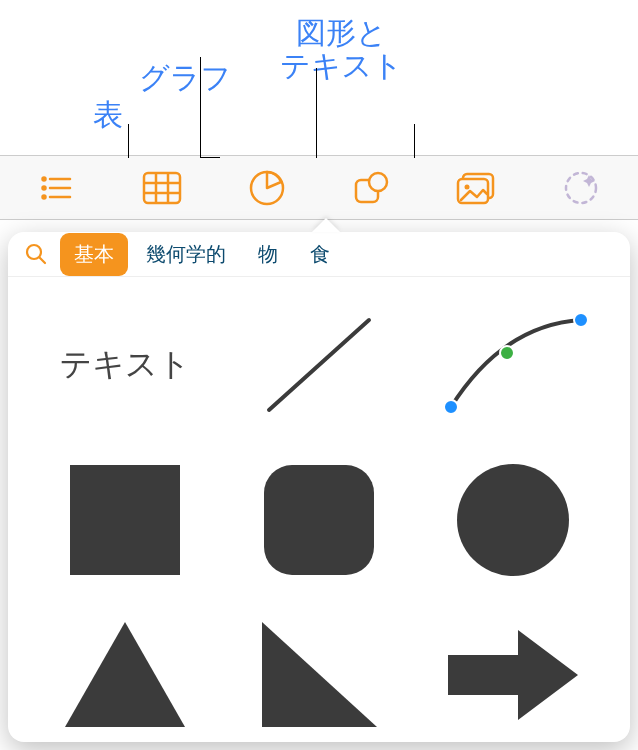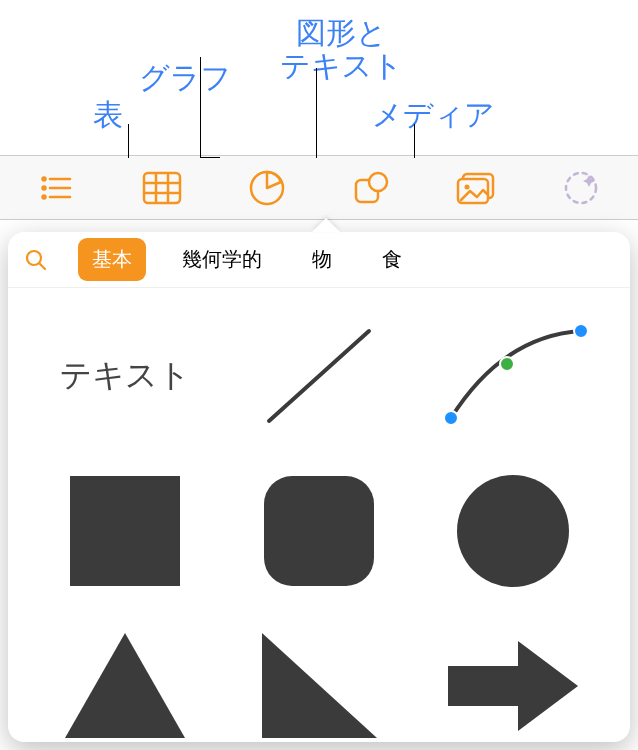--- a/index.html
+++ b/index.html
@@ -65,31 +65,31 @@
     width: 0; height: 0;
     border-left: 14px solid transparent;
     border-right: 14px solid transparent;
     border-bottom: 14px solid #fff;
     filter: drop-shadow(0 -2px 2px rgba(0,0,0,.1));
     z-index: 2;
   }
   .cat-row {
     display: flex;
     align-items: center;
-    height: 56px;
+    height: 45px;
     padding: 0 8px;
-    gap: 22px;
+    gap: 4px;
     border-bottom: 1px solid #eee;
   }
   .search-btn { flex: 0 0 40px; display:flex; justify-content:center; align-items:center;}
   .cat {
     padding: 8px 14px;
     border-radius: 9px;
     font-size: 20px;
-    color: #000000;
+    color: #0c4a6e;
     white-space: nowrap;
     flex-shrink: 0;
   }
   .cat.active {
     background: #f5941e;
     color: #fff;
     font-weight: 500;
   }
   .shapes-grid {
     display: grid;
@@ -116,21 +116,20 @@
   <div class="callout-line" style="left:128px; top:124px; height:34px;"></div>
 
   <div class="callout-label" style="left:139px; top:42px;margin-top:19px;">グラフ</div>
   <div class="callout-line" style="left:200px; top:57px; width:1px; height:100px;"></div>
   <div class="callout-line" style="left:200px; top:157px; width:20px; height:1px;"></div>
 
   <div class="callout-label" style="left:280px; top:16px;">図形と
 テキスト</div>
   <div class="callout-line" style="left:316px; top:68px; height:90px;"></div>
 
-  <div class="callout-label" style="left:372px; top:98px;">メディア</div>
   <div class="callout-line" style="left:414px; top:124px; height:34px;"></div>
 </div>
 
 <div class="toolbar">
   <div class="tool-btn">
     <svg width="34" height="28" viewBox="0 0 34 28">
       <g stroke="#f5941e" stroke-width="2.5" stroke-linecap="round">
         <circle cx="4" cy="5" r="1.5" fill="#f5941e"></circle>
           <line x1="10" y1="5" x2="30" y2="5"></line>
         <circle cx="4" cy="14" r="1.5" fill="#f5941e"></circle>

